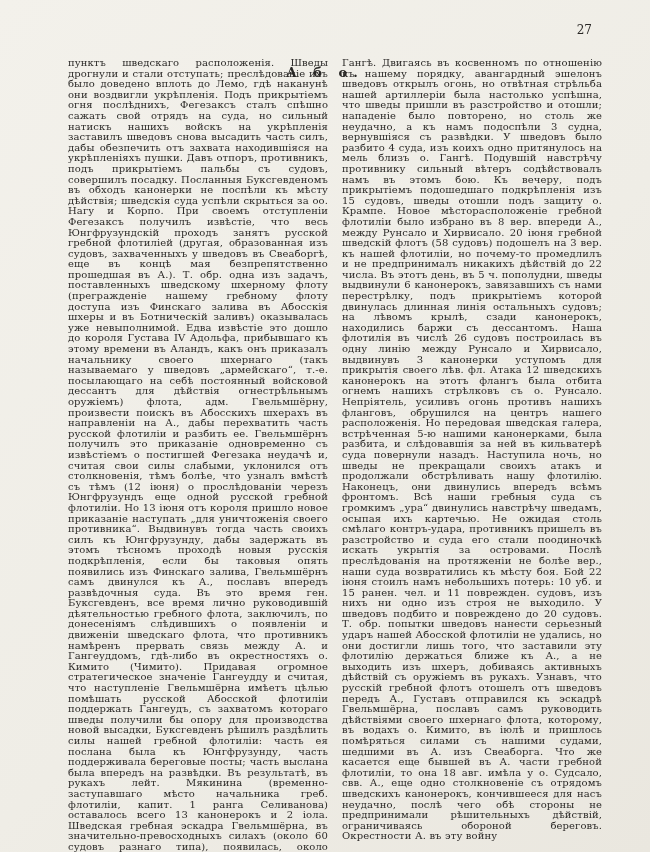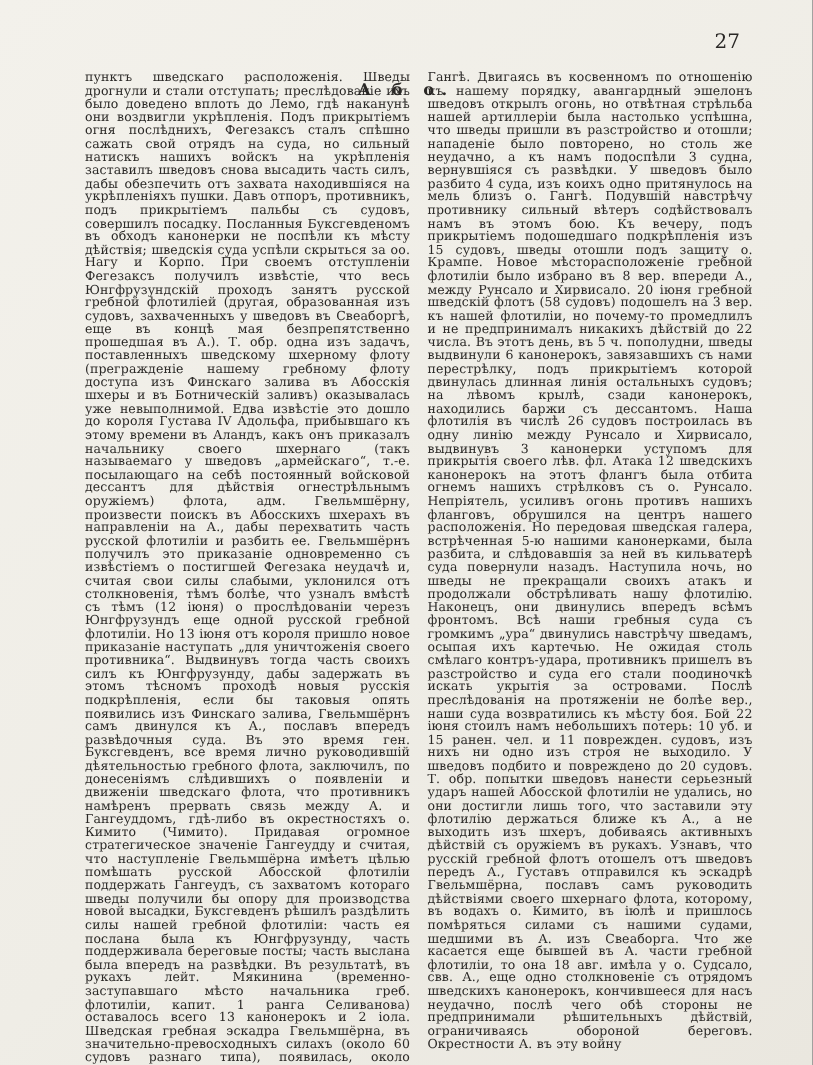--- a/index.html
+++ b/index.html
@@ -31,21 +31,21 @@
     font-size: 13px;
     font-weight: bold;
     letter-spacing: 6px;
     color: #2a2826;
     margin-top: 43px;
   }
   .page-number {
     position: absolute;
     right: 58px;
     top: 1px;
-    font-size: 16px;
+    font-size: 12px;
     color: #2a2826;
   }
   .columns {
     display: flex;
     gap: 14px;
     margin: 16px 48px 0 68px;
   }
   .col {
     width: 260px;
     font-size: 10px;

